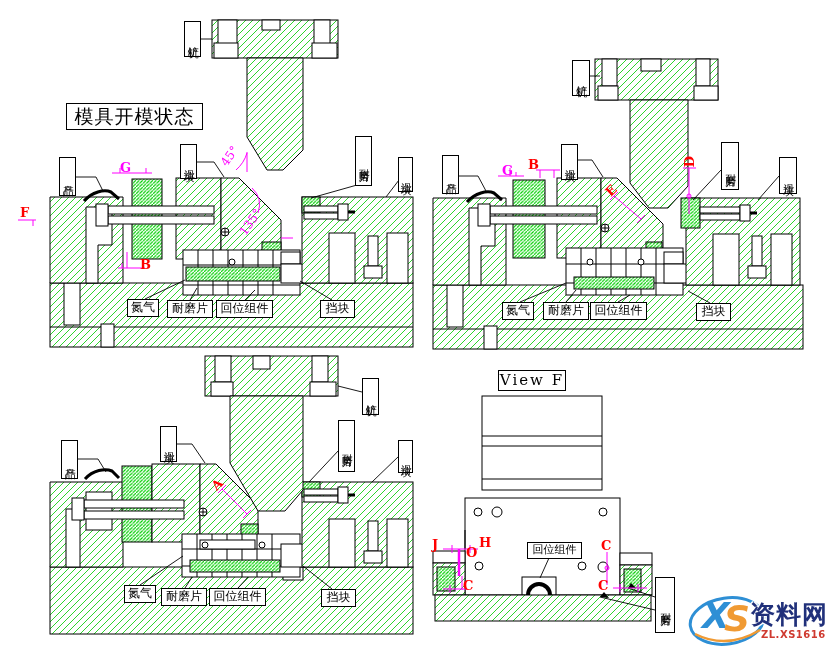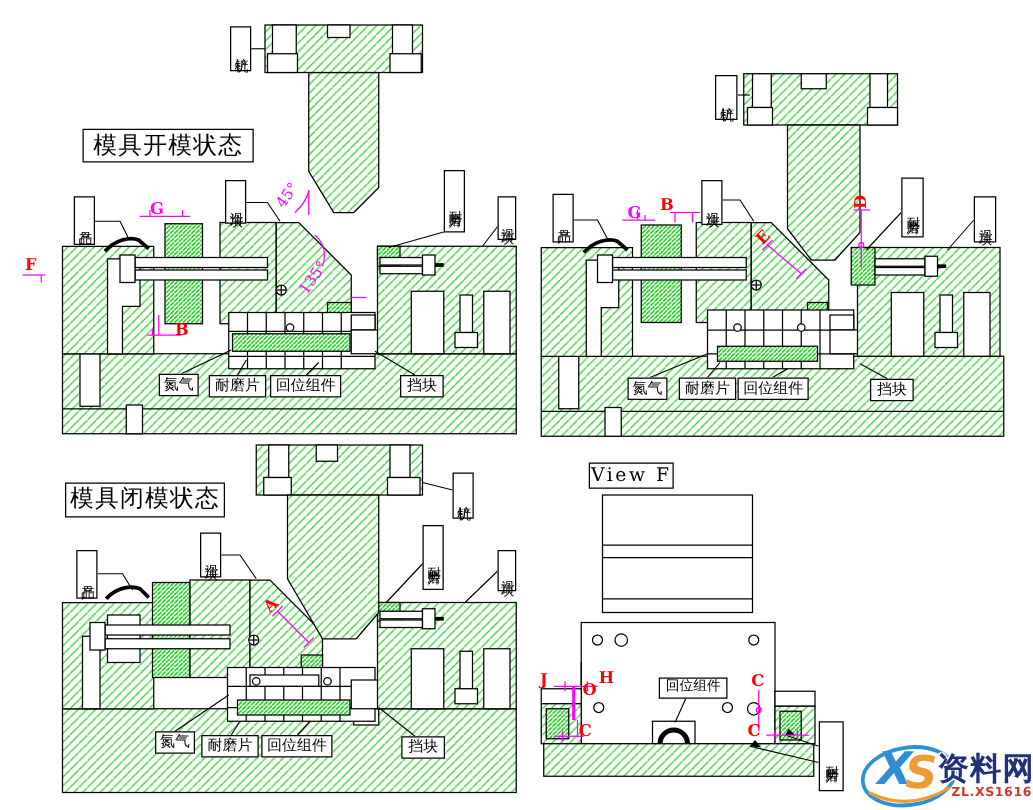--- a/index.html
+++ b/index.html
@@ -377,33 +377,32 @@
   <div class="box vlabel" style="left:779px;top:157px;width:18px;height:37px">滑块</div>
   <div class="box hlabel" style="left:502px;top:302px;width:32px;height:18px">氮气</div>
   <div class="box hlabel" style="left:543px;top:302px;width:46px;height:18px">耐磨片</div>
   <div class="box hlabel" style="left:590px;top:302px;width:57px;height:18px">回位组件</div>
   <div class="box hlabel" style="left:696px;top:303px;width:35px;height:18px">挡块</div>
   <div class="marker magenta" style="left:502px;top:164px">G</div>
   <div class="marker" style="left:528px;top:158px">B</div>
   <div class="marker rot45" style="left:606px;top:184px">E</div>
   <div class="marker rot90" style="left:684px;top:155px">D</div>
 
-  <div class="box title" style="left:52px;top:386px;width:128px;height:28px">模具闭模状态</div>
   <div class="box vlabel" style="left:362px;top:378px;width:17px;height:37px">铲机</div>
   <div class="box vlabel" style="left:61px;top:440px;width:17px;height:39px">产品</div>
   <div class="box vlabel" style="left:160px;top:426px;width:17px;height:36px">滑块</div>
   <div class="box vlabel" style="left:338px;top:420px;width:17px;height:52px">耐磨片</div>
   <div class="box vlabel" style="left:398px;top:440px;width:15px;height:33px">滑块</div>
   <div class="box hlabel" style="left:124px;top:585px;width:32px;height:18px">氮气</div>
   <div class="box hlabel" style="left:161px;top:588px;width:46px;height:18px">耐磨片</div>
   <div class="box hlabel" style="left:209px;top:588px;width:57px;height:18px">回位组件</div>
   <div class="box hlabel" style="left:321px;top:589px;width:35px;height:18px">挡块</div>
   <div class="marker rot45" style="left:212px;top:478px">A</div>
 
-  <div class="box viewf-title" style="left:471px;top:370px;width:68px;height:21px">View F</div>
+  <div class="box viewf-title" style="left:498px;top:370px;width:68px;height:21px">View F</div>
   <div class="box hlabel" style="left:527px;top:542px;width:55px;height:17px;font-size:11px">回位组件</div>
   <div class="box vlabel" style="left:655px;top:577px;width:20px;height:56px">耐磨片</div>
   <div class="marker" style="left:432px;top:538px">J</div>
   <div class="marker" style="left:479px;top:536px">H</div>
   <div class="marker" style="left:466px;top:546px">O</div>
   <div class="marker" style="left:463px;top:579px">C</div>
   <div class="marker" style="left:601px;top:539px">C</div>
   <div class="marker" style="left:598px;top:579px">C</div>
 
   <svg width="826" height="648" style="z-index:8">

